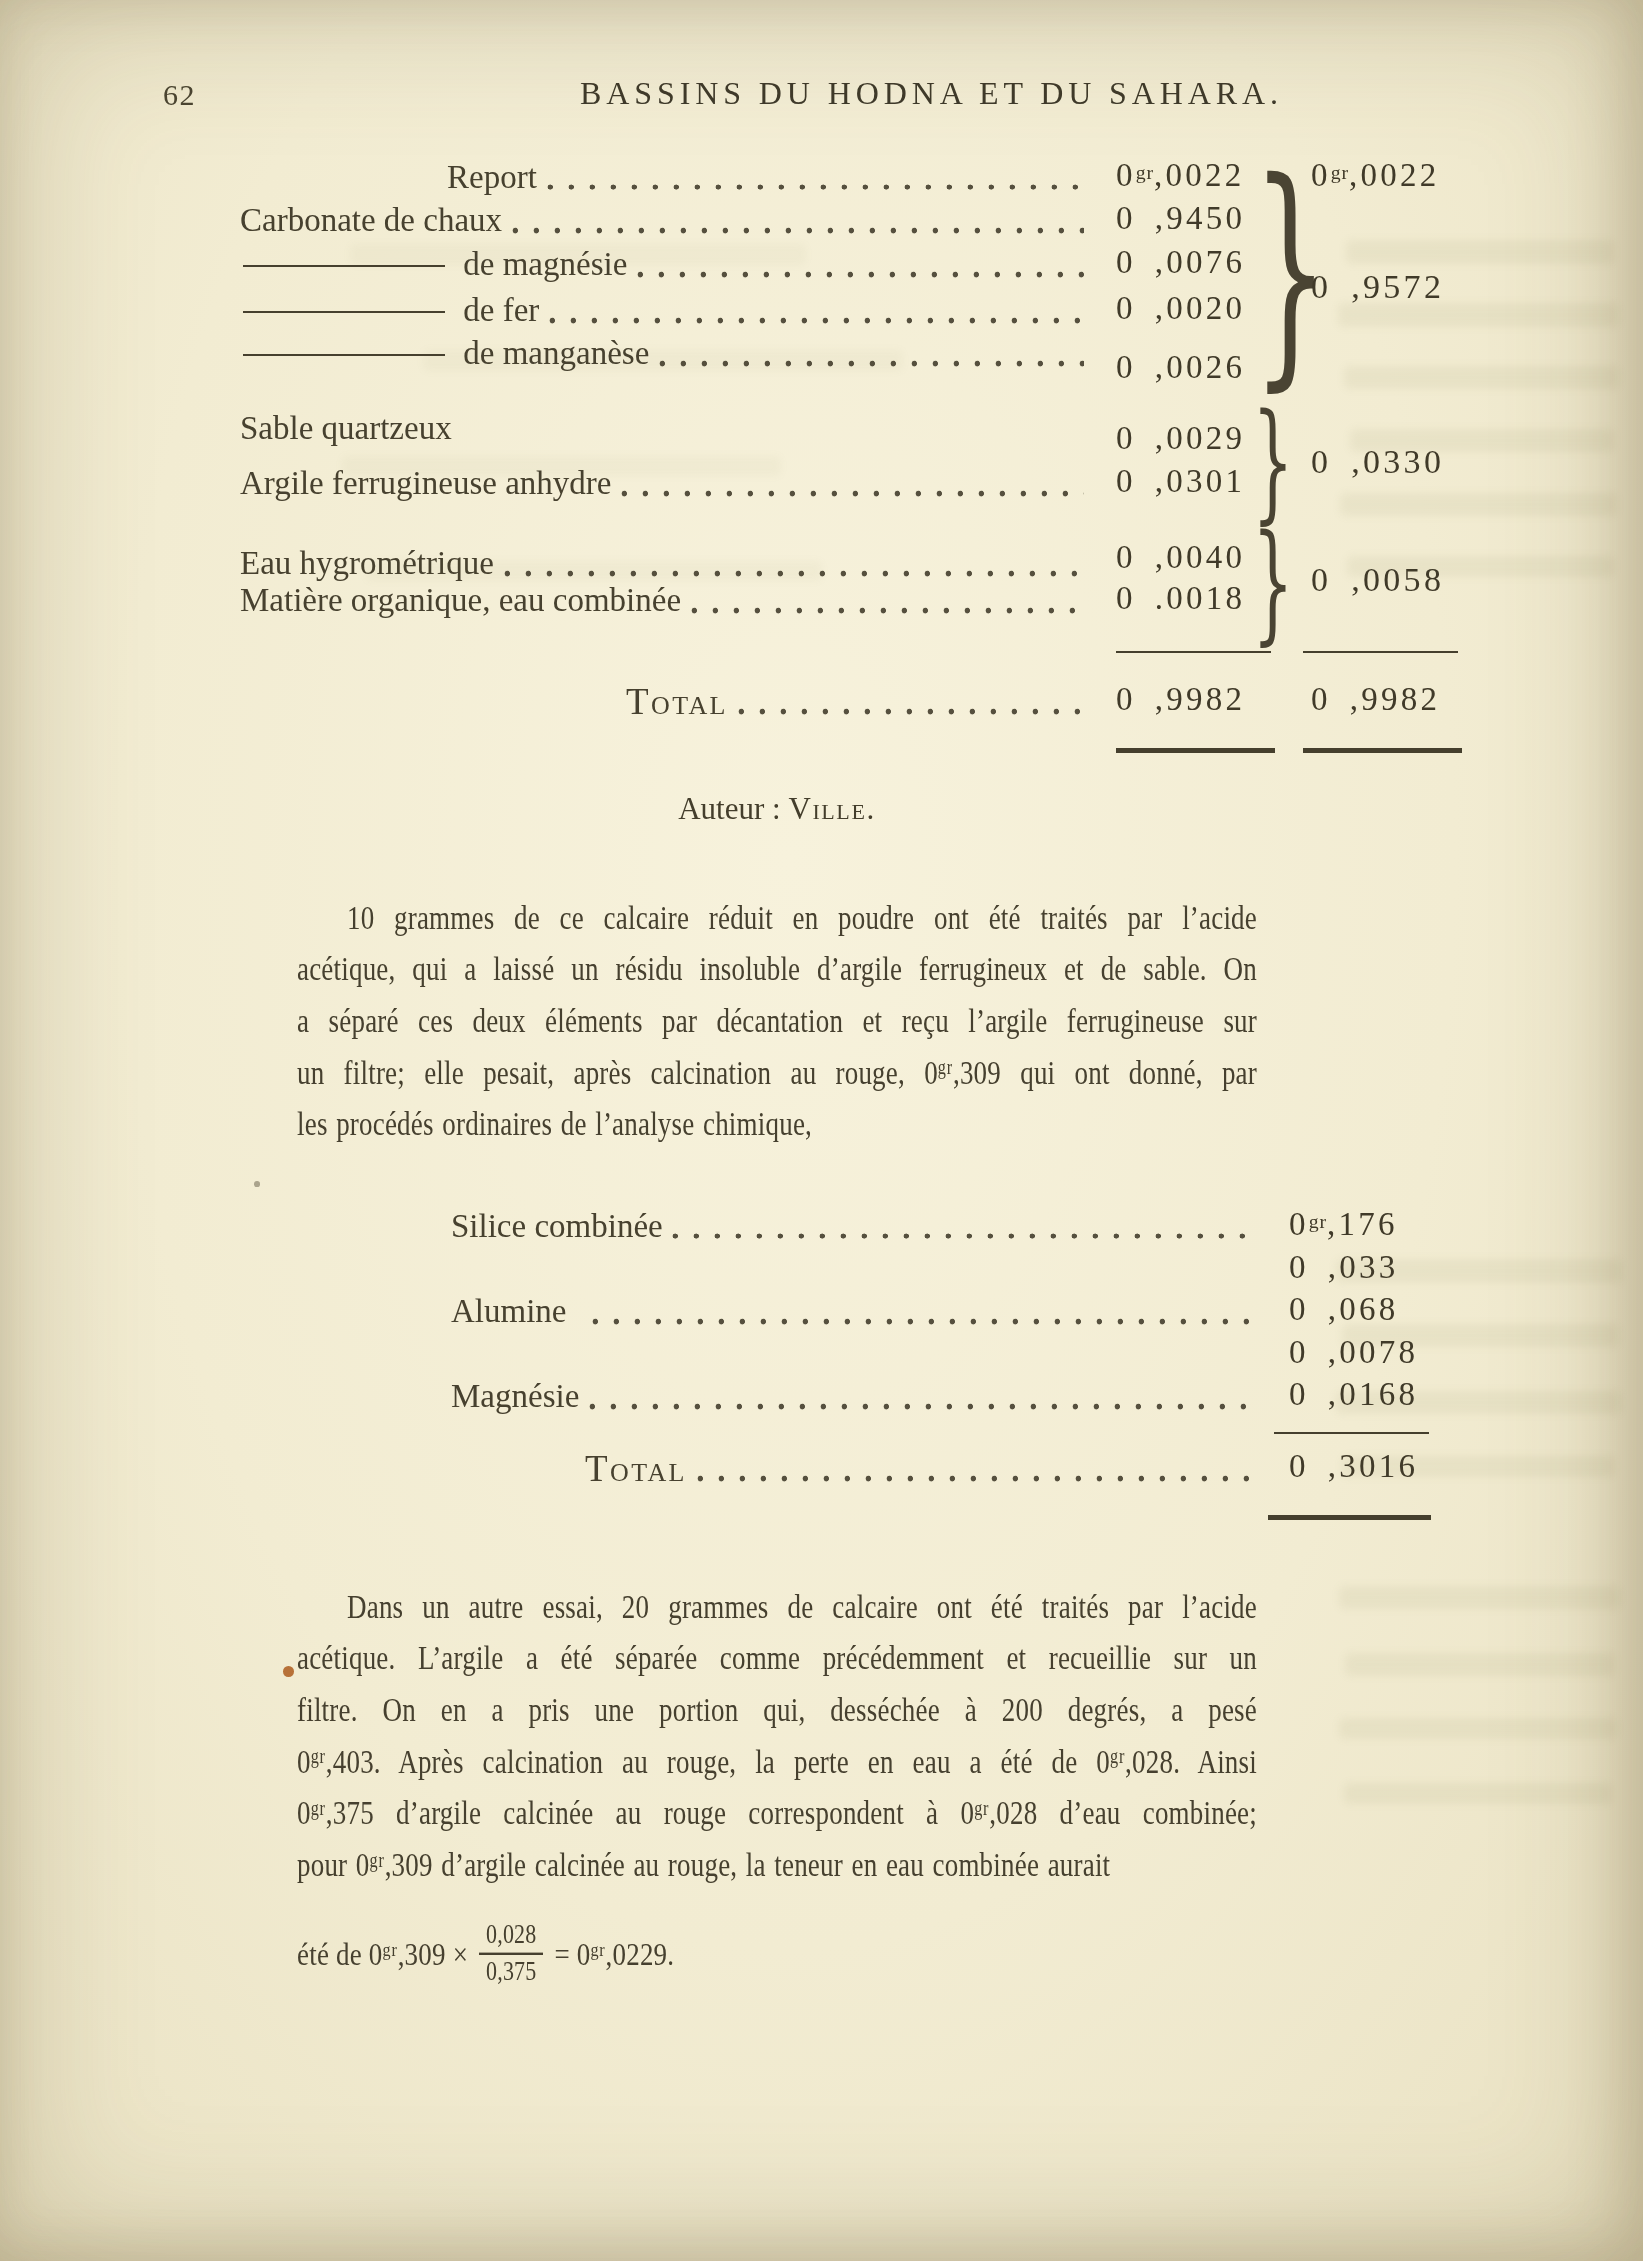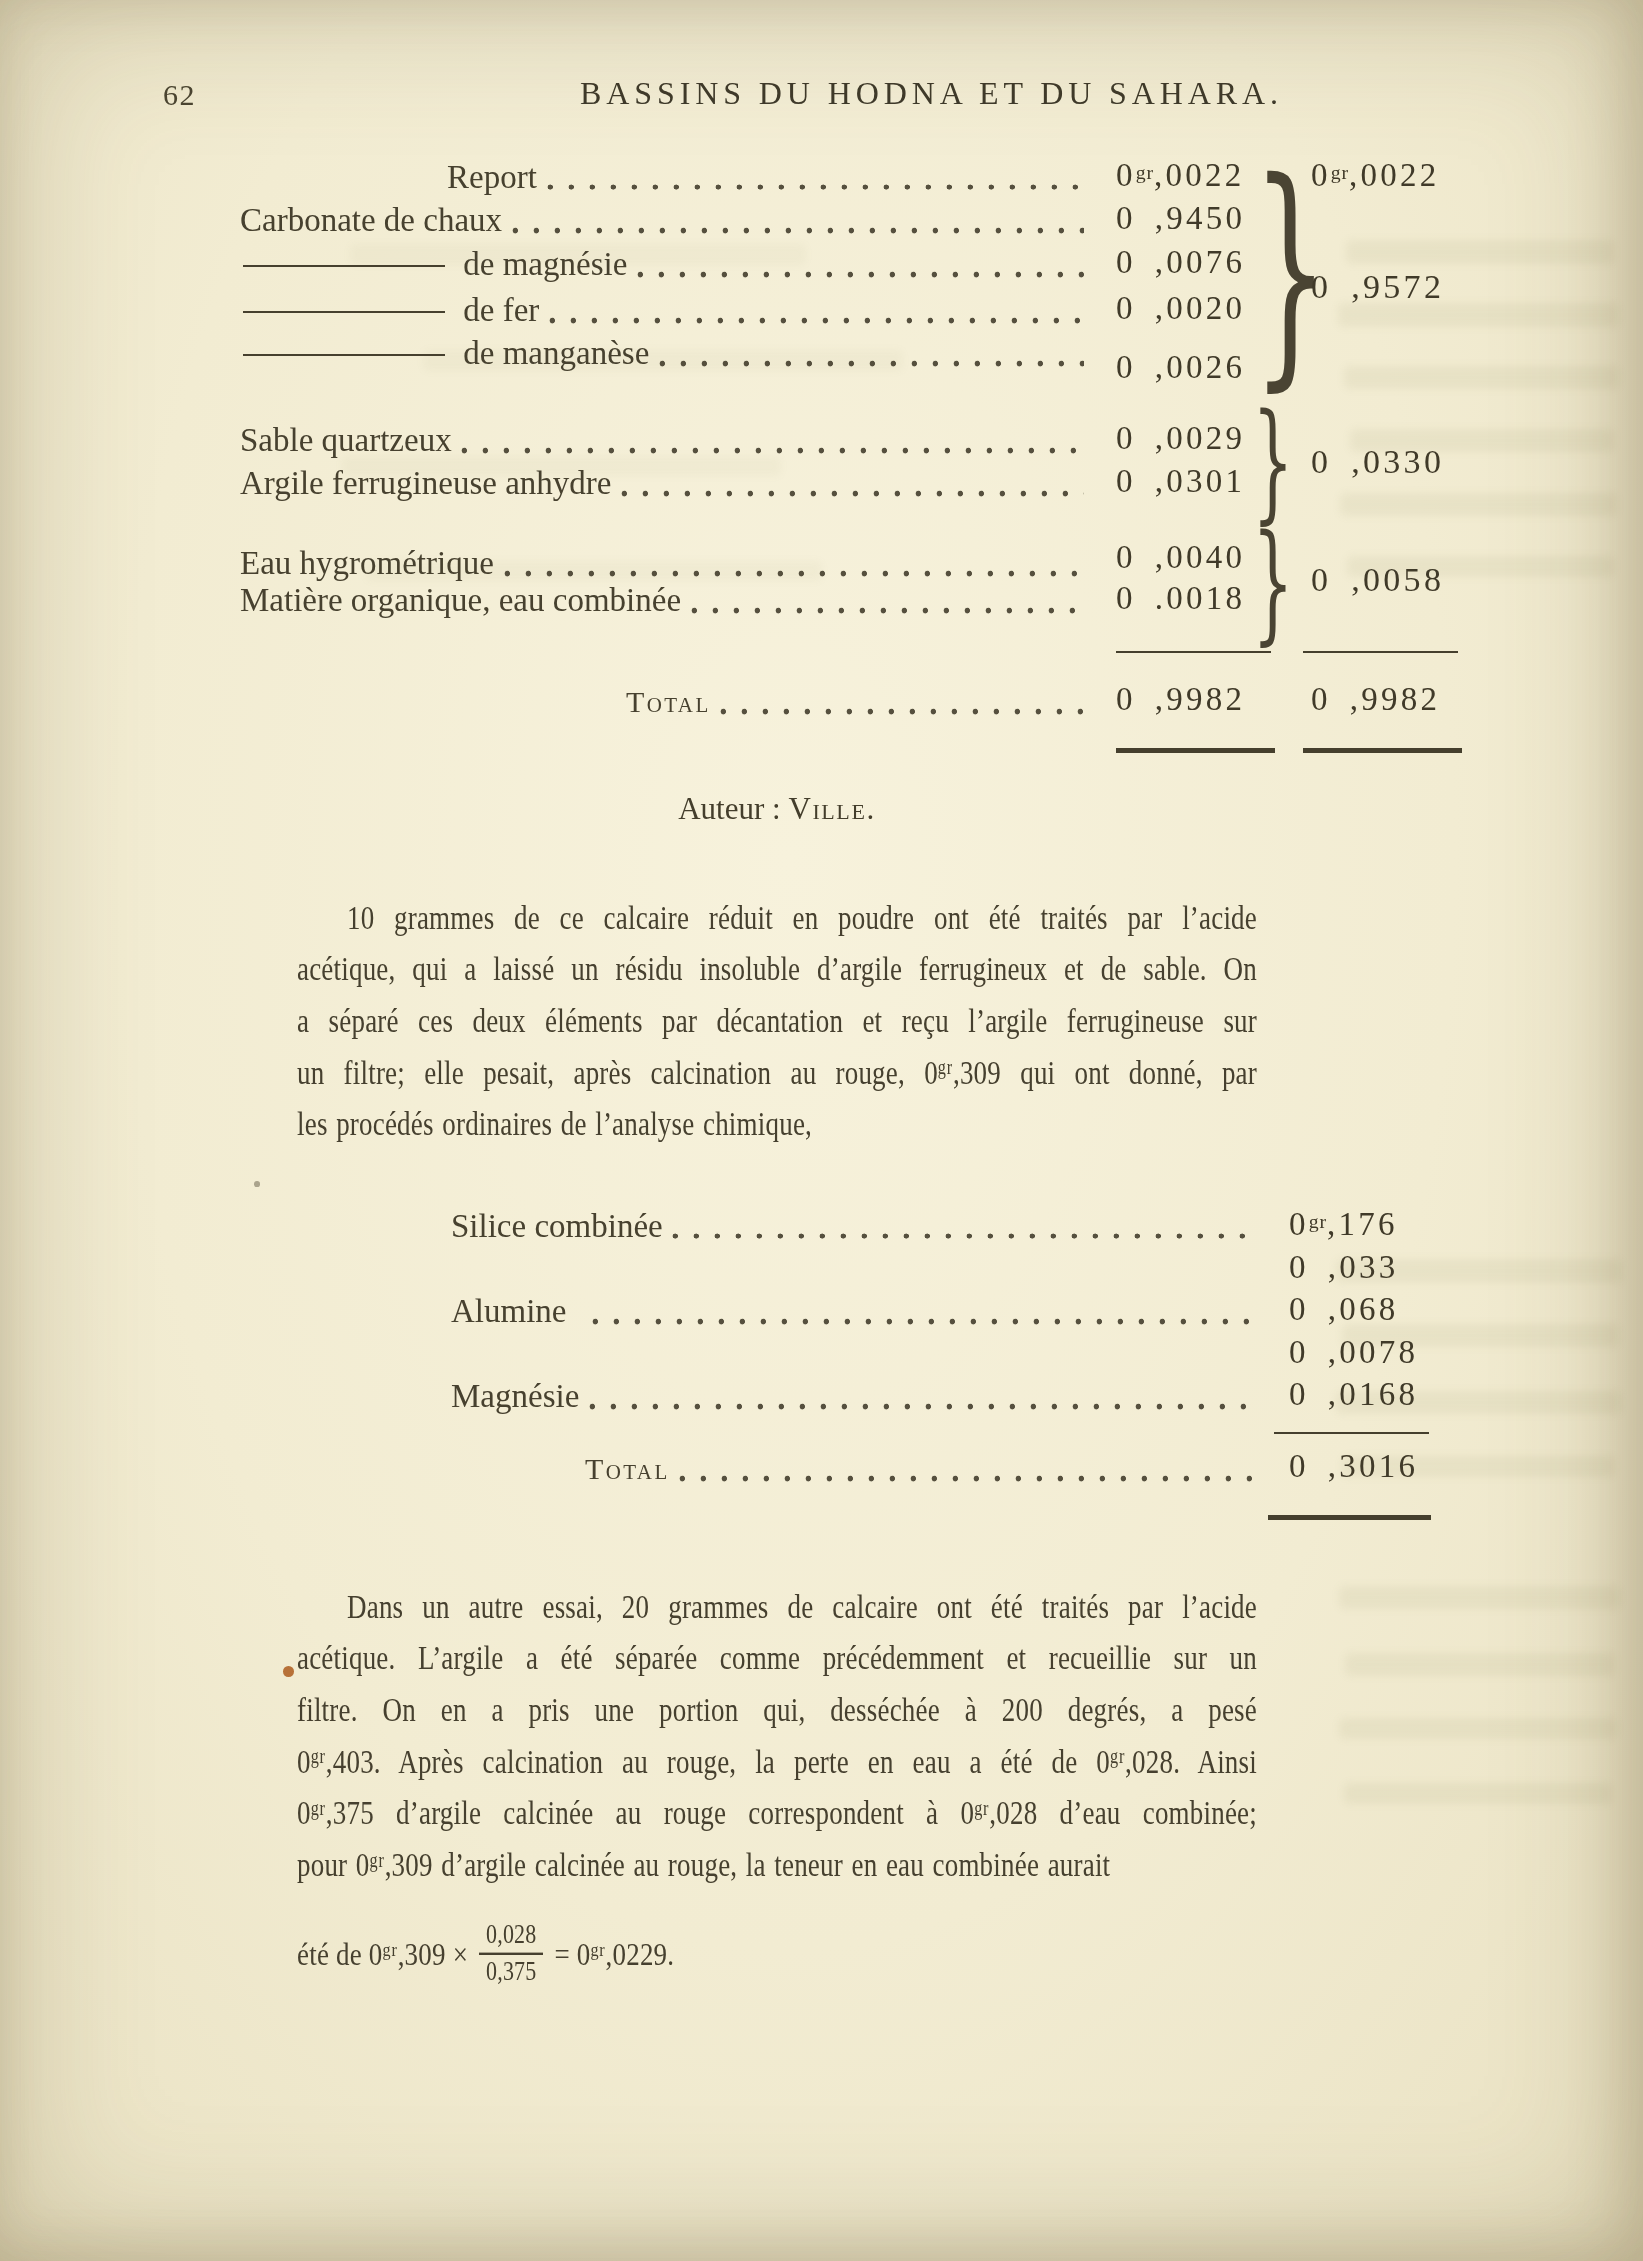--- a/index.html
+++ b/index.html
@@ -16,21 +16,21 @@
   .hdr-title{position:absolute;left:537px;top:75px;width:789px;text-align:center;
     font-size:32px;letter-spacing:4.9px;color:#3e392a;font-weight:500;white-space:nowrap;}
   
   .t1{position:absolute;left:240px;top:155px;width:1216px;height:626px;font-size:33px;}
   .t2{position:absolute;left:451px;top:1204px;width:1005px;height:342px;font-size:33px;}
   .trow{position:absolute;left:0;display:flex;align-items:baseline;height:41px;line-height:41px;white-space:nowrap;}
   .t1 .trow{width:1216px;padding-right:366px;box-sizing:border-box;}
   .t2 .trow{width:1005px;padding-right:191px;box-sizing:border-box;}
   .lbl{flex:0 0 auto;}
   .sc{font-variant:small-caps;letter-spacing:1.6px;}
-  .lbl-total{font-variant:small-caps;letter-spacing:2.4px;font-size:30px;text-align:right;}
+  .lbl-total{font-variant:small-caps;letter-spacing:2.4px;font-size:37px;text-align:right;}
   .ind-report{margin-left:207px;}
   .ind-total1{margin-left:386px;}
   .ind-total2{margin-left:134px;}
   .leader{flex:1 1 auto;height:6.5px;align-self:flex-end;margin:0 6.5px 7.3px 9.8px;
     background-image:radial-gradient(circle at 3.3px 3.3px, rgba(72,66,49,.92) 2.4px, rgba(0,0,0,0) 3px);
     background-size:21px 6.5px;background-repeat:repeat-x;}
   .ditto{flex:0 0 auto;width:202px;border-bottom:2.8px solid #46402e;align-self:flex-start;margin:21px 18px 0 3.3px;}
   .val{position:absolute;top:0;width:179px;letter-spacing:3.3px;word-spacing:7.3px;color:#403a29;}
   .t1 .v1{left:876px;} .t1 .v2{left:1071px;}
   .t2 .v1{left:838px;}
@@ -126,21 +126,21 @@
     <div class="trow" style="top:178px;">
       <span class="ditto"></span>
       <span class="lbl">de manganèse</span>
       <span class="leader"></span>
     </div>
     <span class="val v1" style="top:194px;">0 ,0026</span>
 
     <div class="brace b1"></div>
     <span class="sumval" style="top:110px;">0 ,9572</span>
 
-    <div class="trow" style="top:265px;">
+    <div class="trow" style="top:253px;flex-direction:column;">
       <span class="lbl">Sable quartzeux</span>
       <span class="leader"></span>
     </div>
     <span class="val v1" style="top:265px;">0 ,0029</span>
 
     <div class="trow" style="top:308px;">
       <span class="lbl">Argile ferrugineuse anhydre</span>
       <span class="leader"></span>
     </div>
     <span class="val v1" style="top:308px;">0 ,0301</span>

